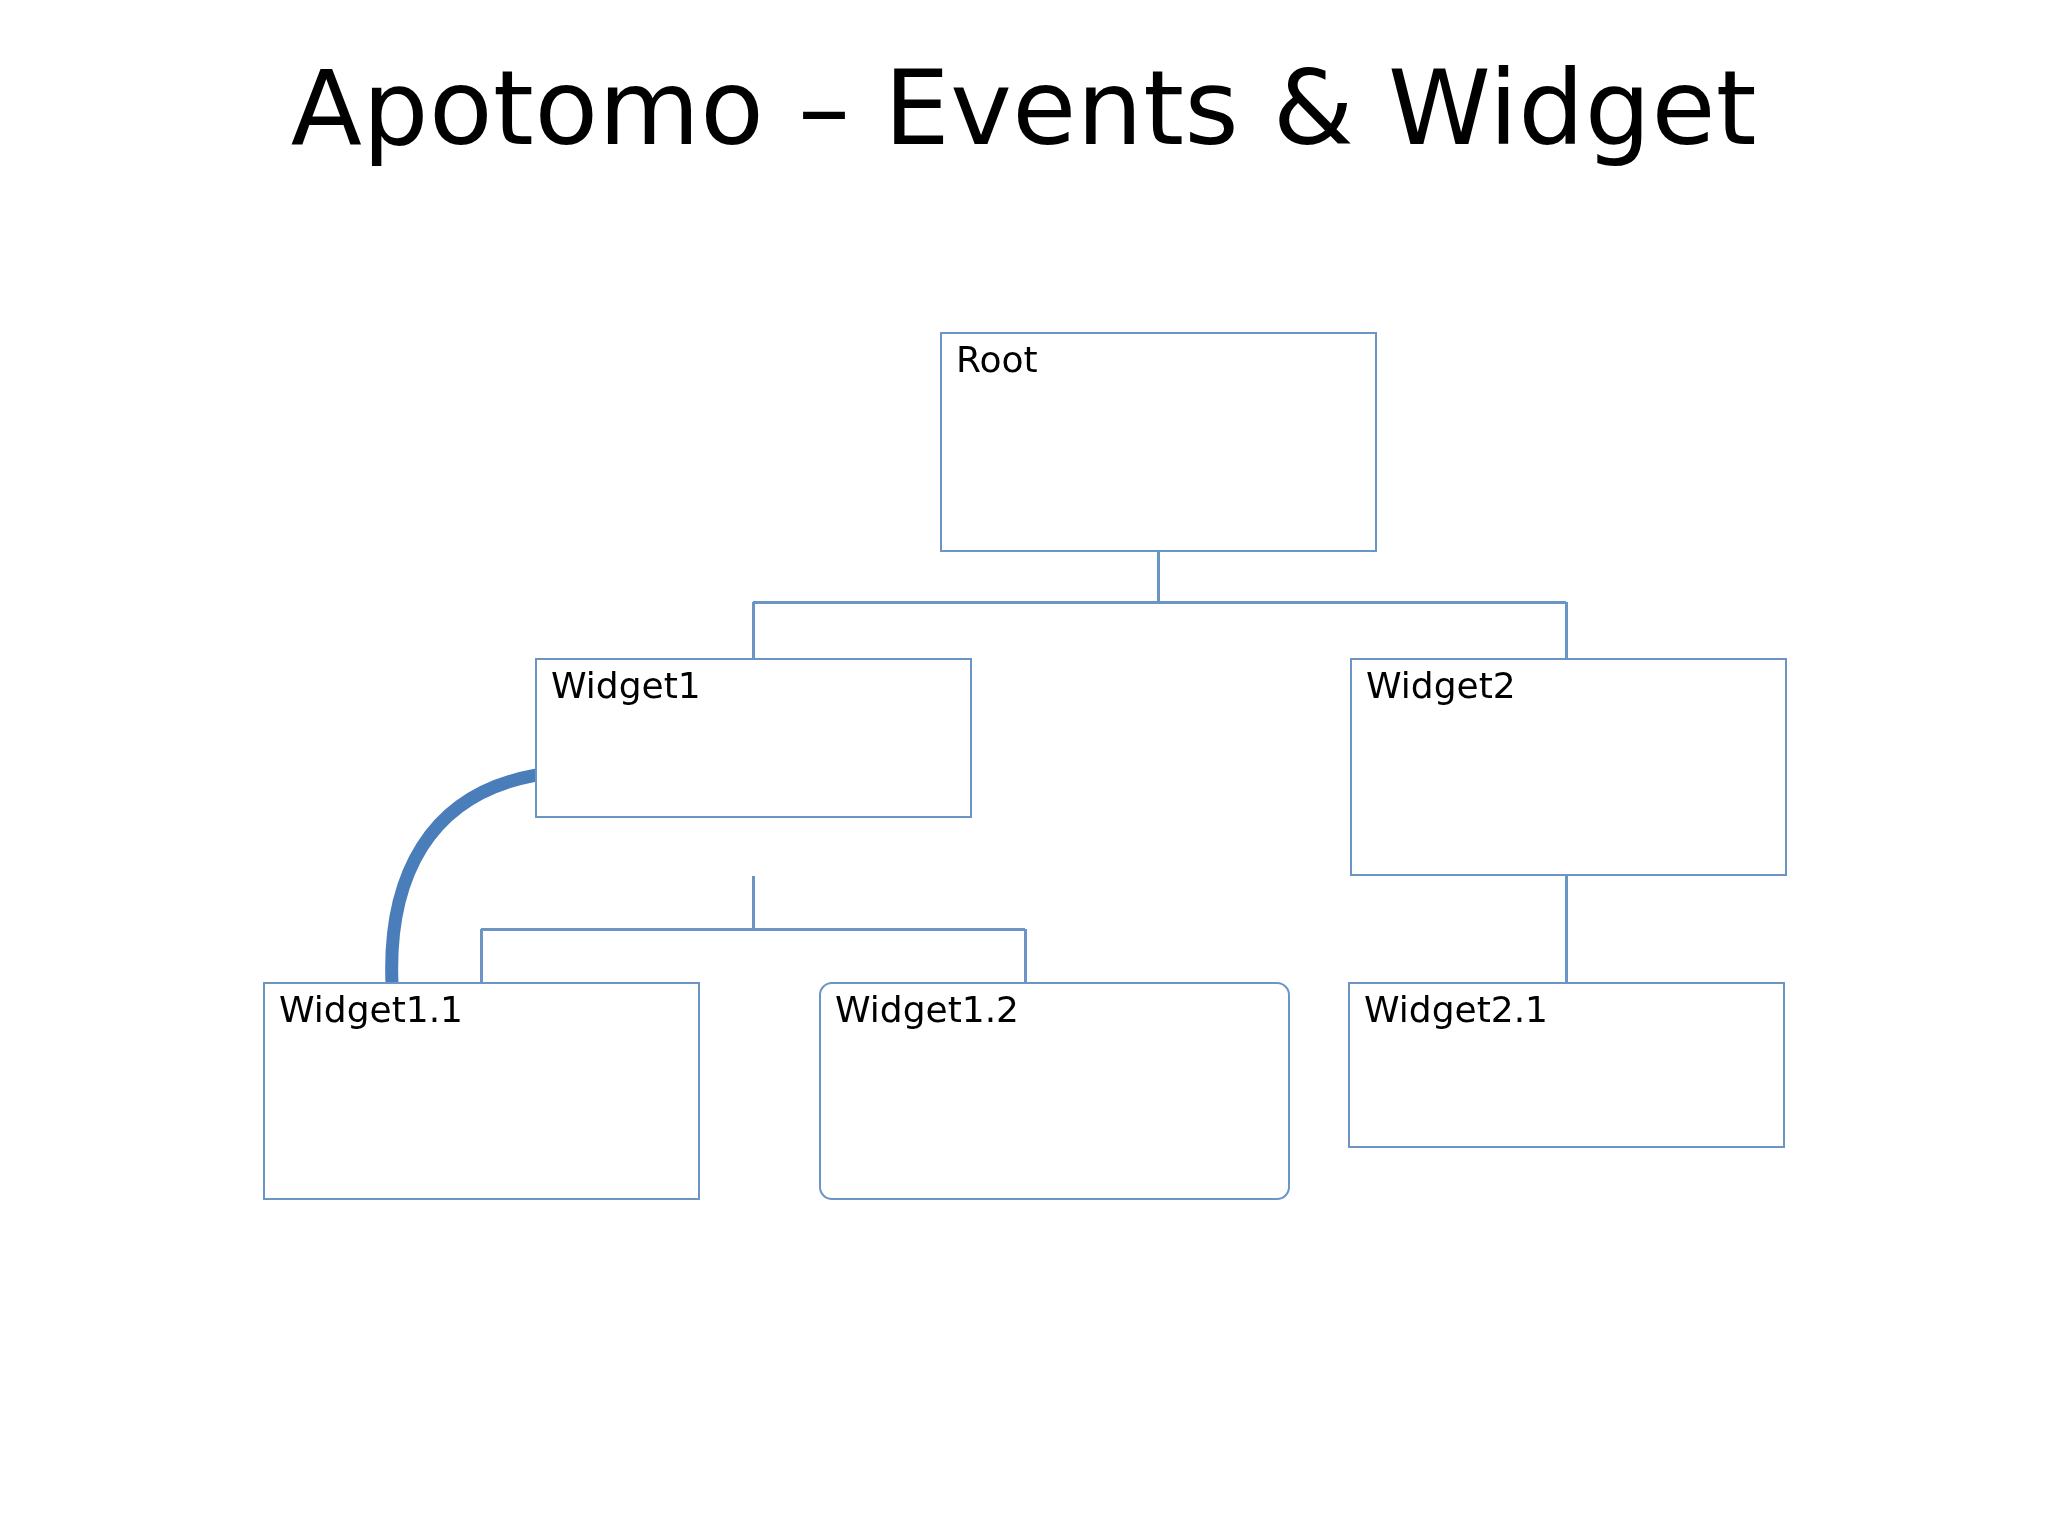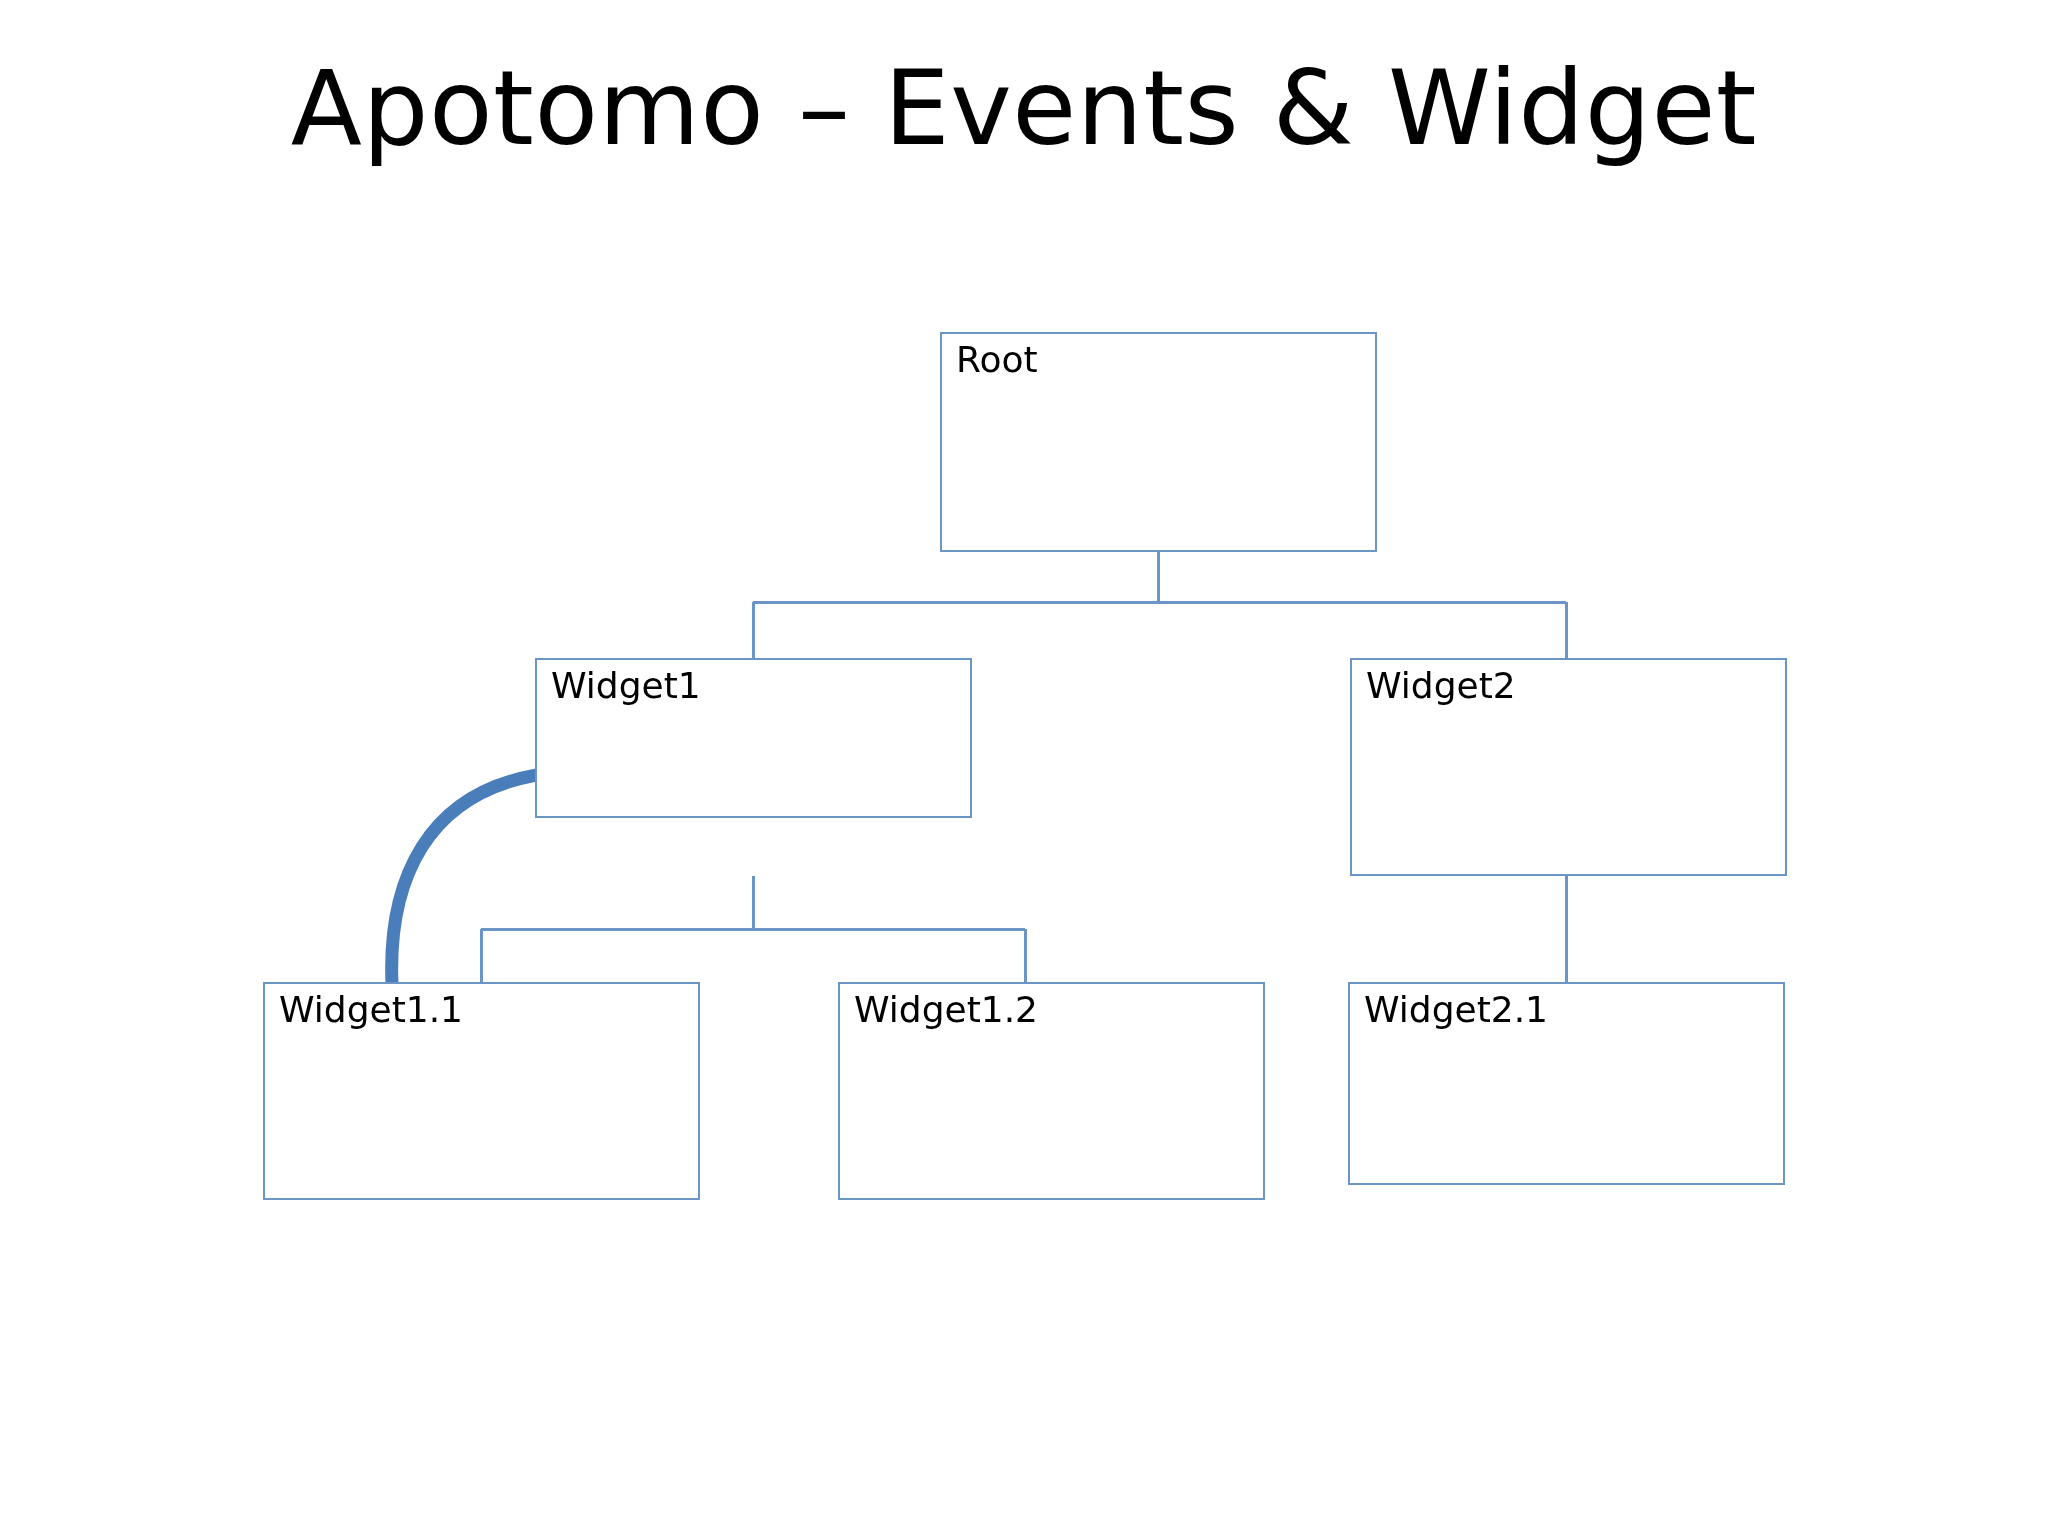--- a/index.html
+++ b/index.html
@@ -94,21 +94,21 @@
   </div>
 
   <div class="node" style="left:1350px; top:649px; width:437px; height:218px;">
     <span class="node-label">Widget2</span>
   </div>
 
   <div class="node" style="left:263px; top:973px; width:437px; height:218px;">
     <span class="node-label">Widget1.1</span>
   </div>
 
-  <div class="node" style="left:838px; top:973px; width:427px; height:218px;">
+  <div class="node" style="left:819px; top:973px; width:471px; height:218px;border-radius:13px;">
     <span class="node-label">Widget1.2</span>
   </div>
 
-  <div class="node" style="left:1348px; top:973px; width:437px; height:203px;">
+  <div class="node" style="left:1348px; top:973px; width:437px; height:166px;">
     <span class="node-label">Widget2.1</span>
   </div>
 
 </div>
 
 </body></html>

